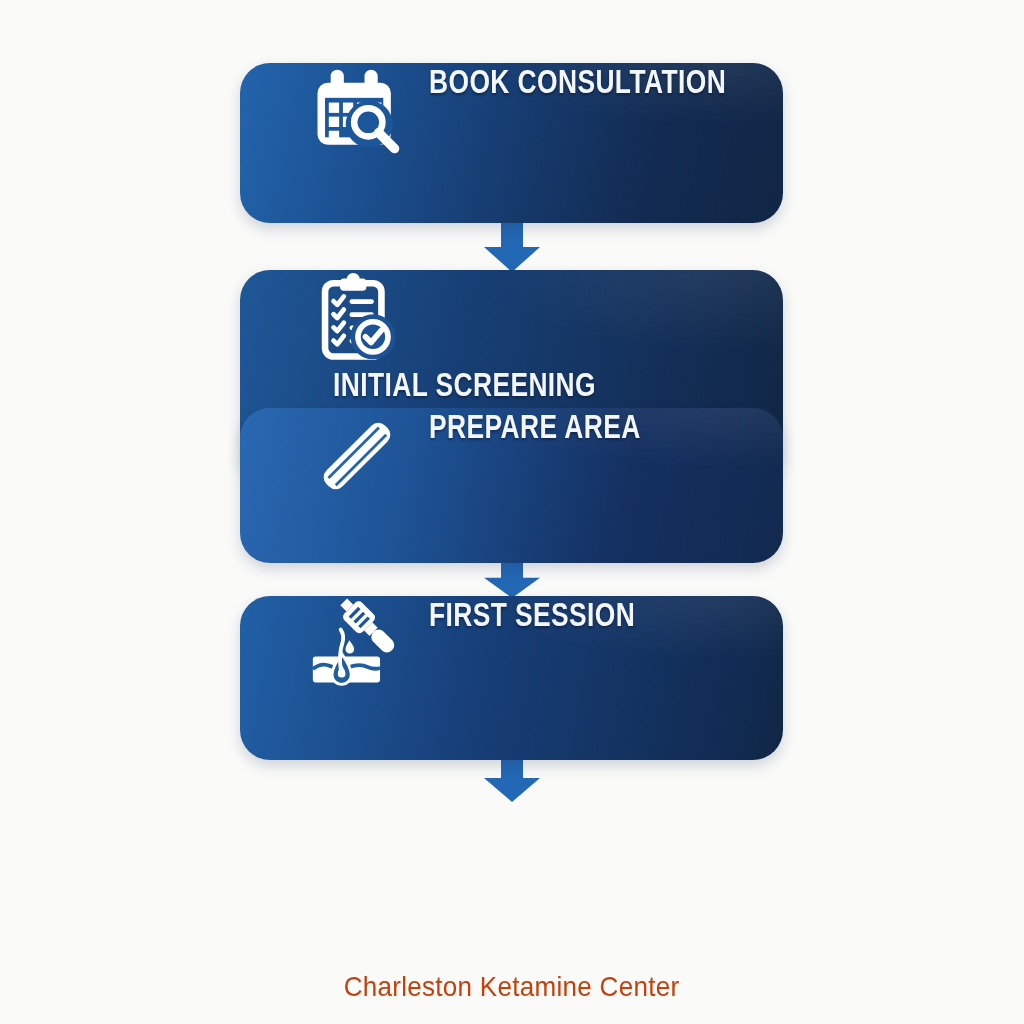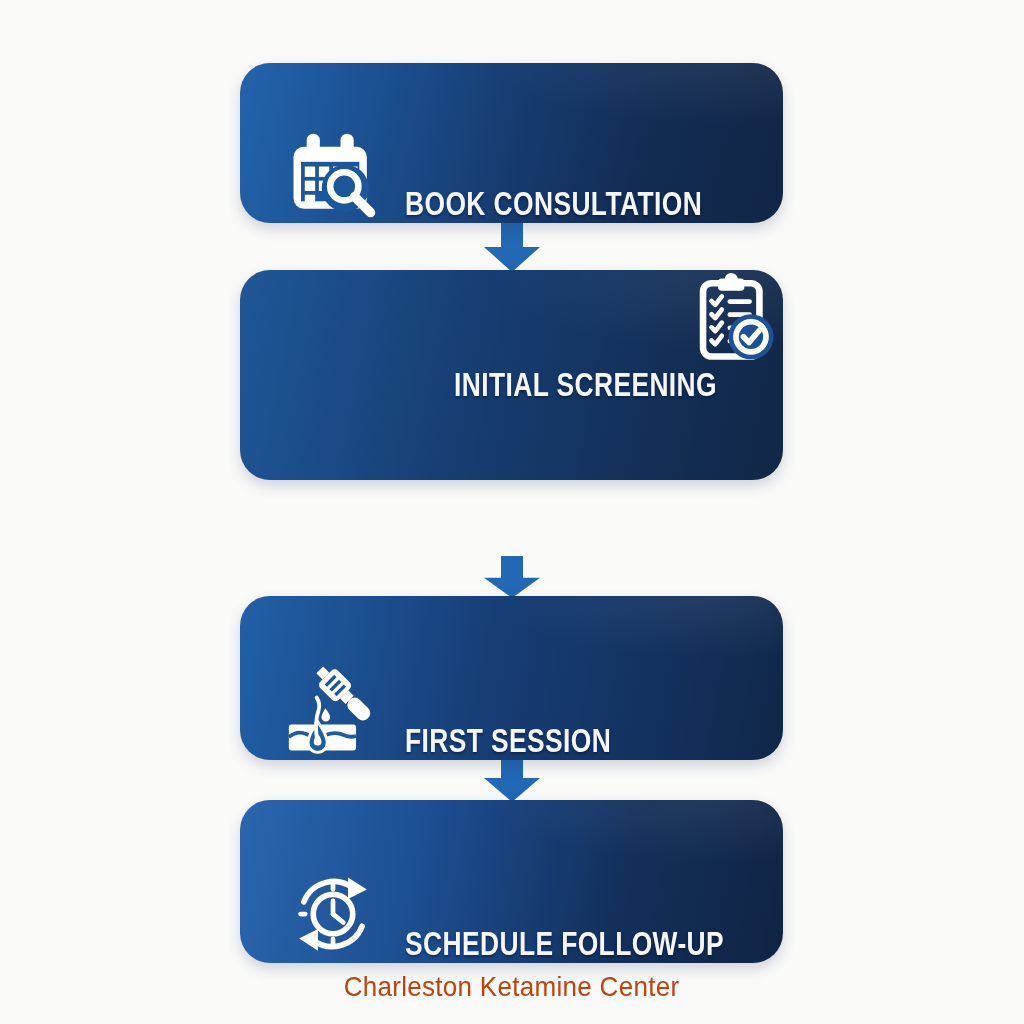--- a/index.html
+++ b/index.html
@@ -27,22 +27,22 @@
   .s2{top:270px;height:210px;
       background:linear-gradient(101deg,#1f5797 0%,#173f75 40%,#122b50 85%,#112745 100%);}
   .s3{top:408px;height:155px;z-index:3;
       background:linear-gradient(101deg,#2a68b2 0%,#1e5497 30%,#143061 70%,#122a4f 100%);}
   .s4{top:596px;height:164px;
       background:linear-gradient(101deg,#2160a7 0%,#173e77 45%,#112b52 90%,#102645 100%);}
   .s5{top:800px;height:163px;
       background:linear-gradient(101deg,#2a66ae 0%,#1c4d90 35%,#132f5a 70%,#102444 100%);}
   .row{
     height:100%;
-    display:flex;align-items:flex-end;
-    padding-left:45px;box-sizing:border-box;
+    display:flex;align-items:flex-start;
+    padding-left:69px;box-sizing:border-box;
     position:relative;z-index:1;border-radius:9px;
   }
   .s2 .row{height:138px;flex-direction:column;} 
   .icon-wrap{
     width:96px;height:96px;flex:0 0 96px;
     display:flex;align-items:center;justify-content:center;
   }
   .label{
     margin-left:24px;
     color:#f3f6fa;
@@ -124,20 +124,34 @@
           <rect x="42" y="72" width="12" height="5" rx="2.5" fill="#fff"></rect>
           <circle cx="67" cy="70" r="24" fill="#1d5396"></circle>
           <circle cx="67" cy="70" r="16" fill="none" stroke="#fff" stroke-width="6"></circle>
           <polyline points="59,70 65,76 76,63" fill="none" stroke="#fff" stroke-width="6" stroke-linecap="round" stroke-linejoin="round"></polyline>
         </svg>
       </div>
       <span class="label">INITIAL SCREENING</span>
     </div>
   </div>
 
+  <div class="box s3">
+    <div class="row">
+      <div class="icon-wrap">
+        <svg width="94" height="94" viewBox="0 0 100 100">
+          <g transform="rotate(-45 50 50)">
+            <rect x="6" y="38" width="88" height="24" rx="10" fill="#fff"></rect>
+            <line x1="12" y1="45" x2="88" y2="45" stroke="#2466ae" stroke-width="3"></line>
+            <line x1="12" y1="56" x2="88" y2="56" stroke="#2466ae" stroke-width="3"></line>
+          </g>
+        </svg>
+      </div>
+      <span class="label">PREPARE AREA</span>
+    </div>
+  </div>
 
   <div class="box s4">
     <div class="row">
       <div class="icon-wrap">
         <svg width="100" height="100" viewBox="0 0 100 100">
 
           <rect x="4" y="63" width="70" height="27" rx="3" fill="#fff"></rect>
           <path d="M4 76 q9 -7 18 -3 q10 5 20 1 q11 -4 19 0 q7 3 13 1" fill="none" stroke="#205d9f" stroke-width="4"></path>
 
           <path d="M34 60 c-7 10 -10 16 -10 22 a10 10 0 0 0 20 0 c0 -6 -3 -12 -10 -22 z" fill="#205d9f" stroke="#fff" stroke-width="3"></path>
@@ -155,40 +169,18 @@
             <line x1="2" y1="-7" x2="2" y2="7" stroke="#1d5598" stroke-width="3.5"></line>
             <rect x="8" y="-6" width="8" height="12" fill="#fff"></rect>
             <rect x="16" y="-7.5" width="27" height="15" rx="7" fill="#fff"></rect>
           </g>
         </svg>
       </div>
       <span class="label">FIRST SESSION</span>
     </div>
   </div>
 
-  <div class="box s5">
-    <div class="row">
-      <div class="icon-wrap">
-        <svg width="94" height="94" viewBox="0 0 100 100">
-
-          <circle cx="50" cy="49" r="21" fill="none" stroke="#fff" stroke-width="6"></circle>
-          <path d="M50 49 L50 35" stroke="#fff" stroke-width="5" stroke-linecap="round"></path>
-          <path d="M50 49 L61 58" stroke="#fff" stroke-width="5" stroke-linecap="round"></path>
-
-          <rect x="47.5" y="15" width="5" height="10" rx="2.5" fill="#fff"></rect>
-          <rect x="13" y="46.5" width="10" height="5" rx="2.5" fill="#fff"></rect>
-          <rect x="47.5" y="73" width="5" height="10" rx="2.5" fill="#fff"></rect>
-
-          <path d="M19 36 A 34 34 0 0 1 72 22" fill="none" stroke="#fff" stroke-width="6" stroke-linecap="round"></path>
-          <polygon points="66,10 86,23 66,33" fill="#fff"></polygon>
-          <path d="M81 62 A 34 34 0 0 1 28 76" fill="none" stroke="#fff" stroke-width="6" stroke-linecap="round"></path>
-          <polygon points="34,65 14,75 34,88" fill="#fff"></polygon>
-        </svg>
-      </div>
-      <span class="label">SCHEDULE FOLLOW-UP</span>
-    </div>
-  </div>
 
   <div class="footer">
     <span>Charleston Ketamine Center</span>
   </div>
 
 </div>
 
 </body></html>

